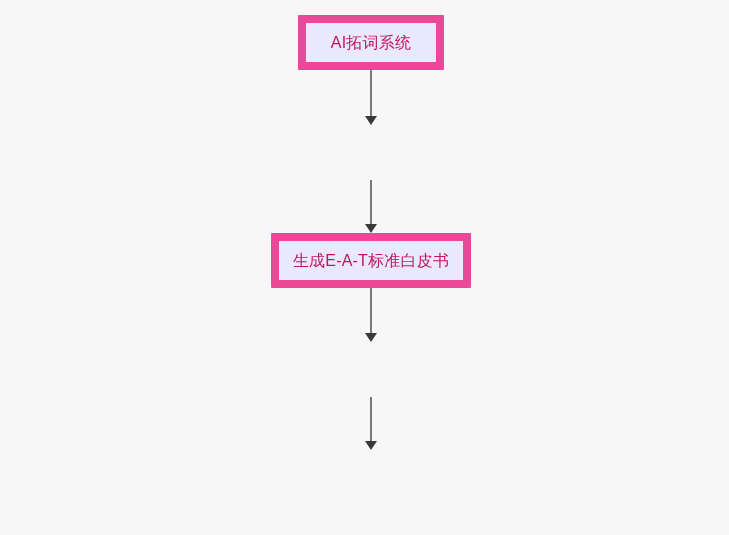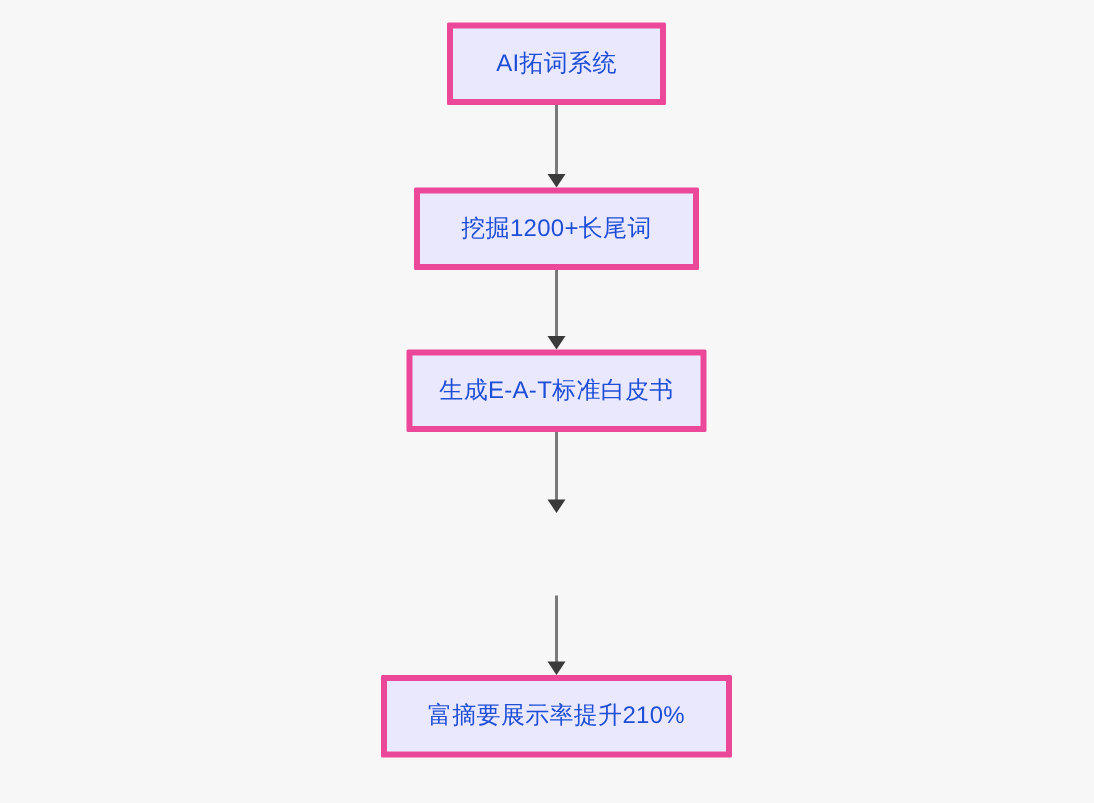--- a/index.html
+++ b/index.html
@@ -17,26 +17,26 @@
   #flowchart {
     position: relative;
     width: 729px;
     height: 535px;
   }
 
   .node {
     position: absolute;
     box-sizing: border-box;
     background: #eae8fc;
-    border: 4px solid #ec4899;
+    border: 8px solid #ec4899;
     border-radius: 1px;
     display: flex;
     align-items: center;
     justify-content: center;
-    color: #1d4ed8;
+    color: #be185d;
     font-size: 16px;
     line-height: 1;
     letter-spacing: 0.2px;
     white-space: nowrap;
     transform: translateX(-50%);
   }
 
   
   .node-1 { left: 371px; top: 15px;  width: 146px; height: 55px; }
   .node-2 { left: 371px; top: 125px; width: 190px; height: 55px; }
@@ -76,35 +76,29 @@
 
 <div id="flowchart">
 
   <div class="node node-1">
     <span>AI拓词系统</span>
   </div>
 
   <div class="edge edge-1"></div>
   <div class="arrowhead arrow-1"></div>
 
-  <div class="node node-2">
-    <span>挖掘1200+长尾词</span>
-  </div>
 
   <div class="edge edge-2"></div>
   <div class="arrowhead arrow-2"></div>
 
   <div class="node node-3">
     <span>生成E-A-T标准白皮书</span>
   </div>
 
   <div class="edge edge-3"></div>
   <div class="arrowhead arrow-3"></div>
 
 
   <div class="edge edge-4"></div>
   <div class="arrowhead arrow-4"></div>
 
-  <div class="node node-5">
-    <span>富摘要展示率提升210%</span>
-  </div>
 
 </div>
 
 </body></html>

